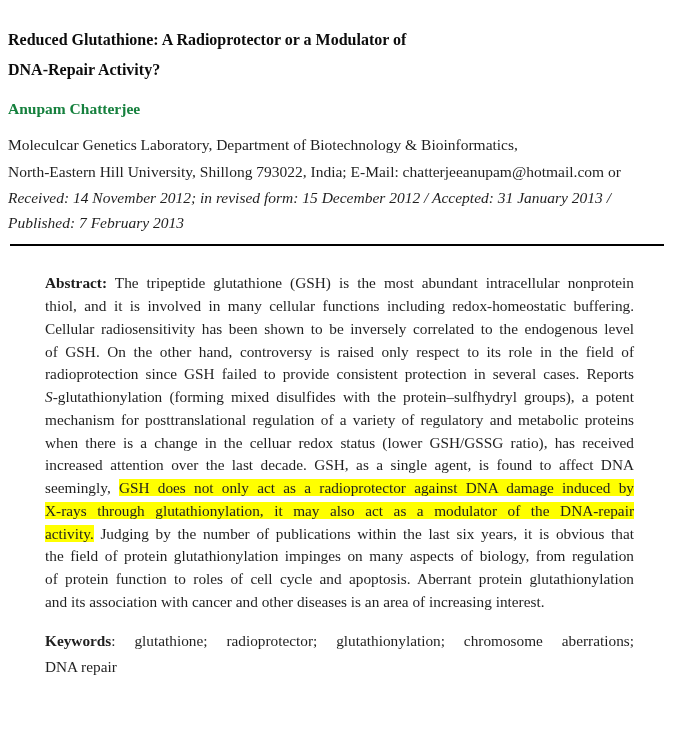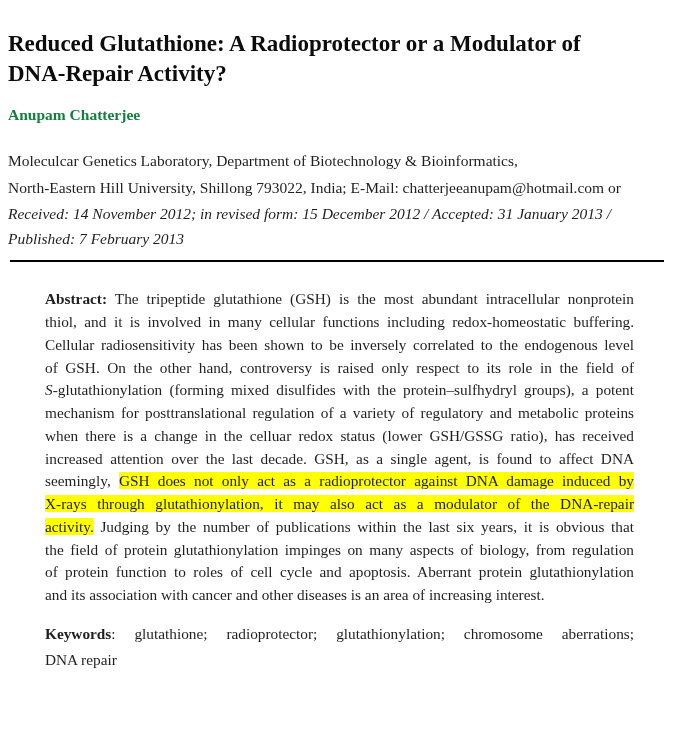--- a/index.html
+++ b/index.html
@@ -6,37 +6,37 @@
   body {
     width: 674px; height: 745px;
     overflow: hidden;
     background: #ffffff;
     font-family: "Liberation Serif", serif;
     color: #1f1f1f;
   }
   .page { padding: 14px 8px 0 8px; }
 
   .title {
-    font-size: 23px;
+    font-size: 16px;
     line-height: 30px;
     font-weight: bold;
     color: #0c0c0c;
   }
   .title .tl { white-space: nowrap; }
 
   .author {
     margin-top: 14px;
     font-size: 15.5px;
     line-height: 20px;
     font-weight: bold;
     color: #15803d;
   }
 
   .affil {
-    margin-top: 22px;
+    margin-top: 12px;
     font-size: 15.5px;
     line-height: 27.3px;
   }
   .affil .tl { white-space: nowrap; }
 
   .dates {
     font-size: 15.5px;
     line-height: 25px;
     font-style: italic;
   }
@@ -93,20 +93,21 @@
       <div class="tl tl-last"><span>Published: 7 February 2013</span></div>
     </div>
 
   <hr class="rule" style="border-top-color: rgb(0, 0, 0);">
 
   <div class="abstract just">
       <div class="tl"><span class="rb">Abstract:</span><span> The tripeptide glutathione (GSH) is the most abundant intracellular nonprotein</span></div>
       <div class="tl"><span>thiol, and it is involved in many cellular functions including redox-homeostatic buffering.</span></div>
       <div class="tl"><span>Cellular radiosensitivity has been shown to be inversely correlated to the endogenous level</span></div>
       <div class="tl"><span>of GSH. On the other hand, controversy is raised only respect to its role in the field of</span></div>
+      <div class="tl"><span>radioprotection since GSH failed to provide consistent protection in several cases. Reports</span></div>
       <div class="tl"><span class="ri">S</span><span>-glutathionylation (forming mixed disulfides with the protein–sulfhydryl groups), a potent</span></div>
       <div class="tl"><span>mechanism for posttranslational regulation of a variety of regulatory and metabolic proteins</span></div>
       <div class="tl"><span>when there is a change in the celluar redox status (lower GSH/GSSG ratio), has received</span></div>
       <div class="tl"><span>increased attention over the last decade. GSH, as a single agent, is found to affect DNA</span></div>
       <div class="tl"><span>seemingly, </span><span class="rh">GSH does not only act as a radioprotector against DNA damage induced by</span></div>
       <div class="tl"><span class="rh">X-rays through glutathionylation, it may also act as a modulator of the DNA-repair</span></div>
       <div class="tl"><span class="rh">activity.</span><span> Judging by the number of publications within the last six years, it is obvious that</span></div>
       <div class="tl"><span>the field of protein glutathionylation impinges on many aspects of biology, from regulation</span></div>
       <div class="tl"><span>of protein function to roles of cell cycle and apoptosis. Aberrant protein glutathionylation</span></div>
       <div class="tl tl-last"><span>and its association with cancer and other diseases is an area of increasing interest.</span></div>

